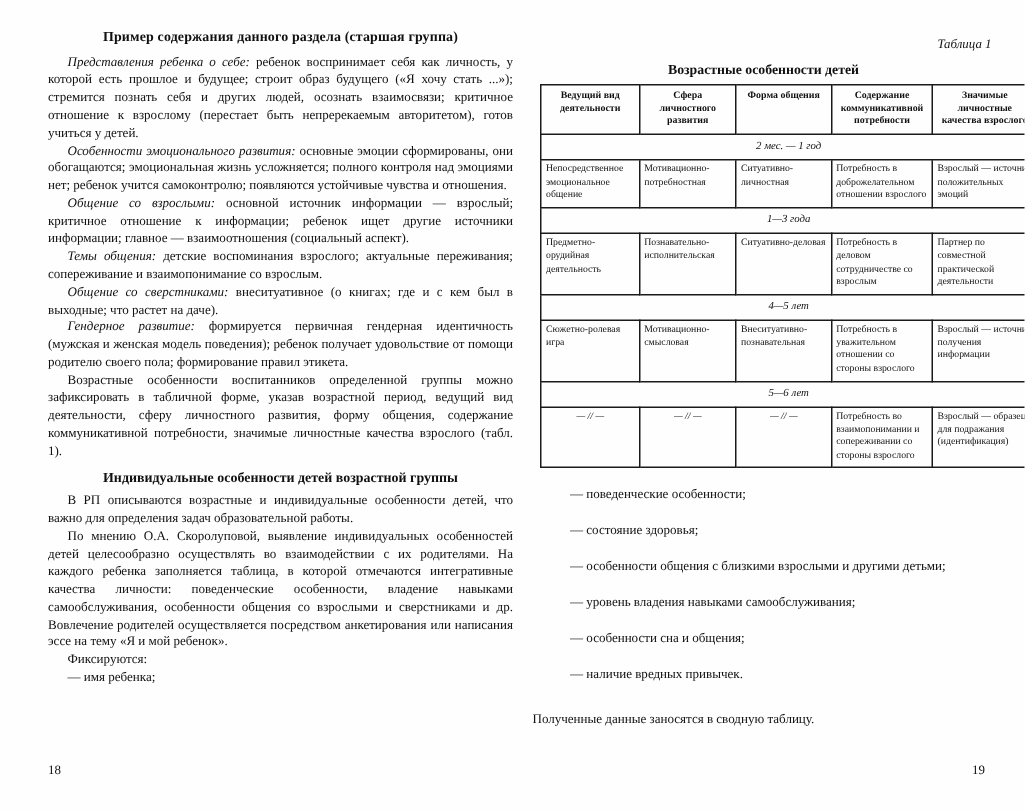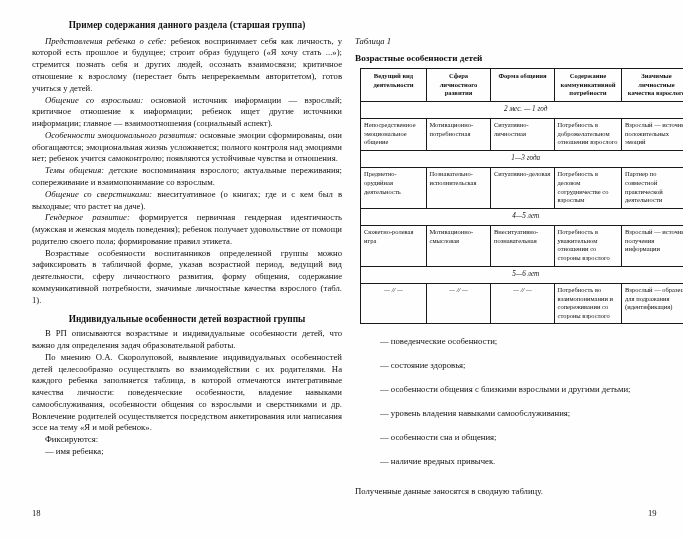--- a/index.html
+++ b/index.html
@@ -54,26 +54,27 @@
     margin: 0 0 0 0;
     text-align: justify;
     text-indent: 13px;
     text-justify: inter-word;
     hyphens: manual;
   }
   .it { font-style: italic; }
   .tbl-num {
     font-size: 8.6px;
     font-style: italic;
-    text-align: left;
-    margin: 16px 2px 7px 0;
+    text-align: right;
+    margin: 4px 2px 7px 0;
   }
   .tbl-title {
     font-size: 9.2px;
     font-weight: bold;
+    text-align: center;
     margin: 0 0 5px 0;
   }
   table.agetable {
     border-collapse: collapse;
     width: 298px;
     margin: 0 auto 0 5px;
     table-layout: fixed;
   }
   table.agetable td, table.agetable th {
     border: 0.8px solid #1a1a1a;
@@ -142,23 +143,23 @@
 <body>
 
 <div class="page">
 
   <div class="col-left">
 
     <h2 class="section-head">Пример содержания данного раздела (старшая группа)</h2>
 
     <p class="body"><span class="it">Представления ребенка о себе:</span><span> ребенок воспринимает себя как личность, у которой есть прошлое и будущее; строит образ будущего («Я хочу стать ...»); стремится познать себя и других людей, осознать взаимосвязи; критичное отношение к взрослому (перестает быть непререкаемым авторитетом), готов учиться у детей.</span></p>
 
+    <p class="body"><span class="it">Особенности эмоционального развития:</span><span> основные эмоции сформированы, они обогащаются; эмоциональная жизнь усложняется; полного контроля над эмоциями нет; ребенок учится самоконтролю; появляются устойчивые чувства и отношения.</span></p>
+
     <p class="body"><span class="it">Общение со взрослыми:</span><span> основной источник информации — взрослый; критичное отношение к информации; ребенок ищет другие источники информации; главное — взаимоотношения (социальный аспект).</span></p>
-
-    <p class="body"><span class="it">Особенности эмоционального развития:</span><span> основные эмоции сформированы, они обогащаются; эмоциональная жизнь усложняется; полного контроля над эмоциями нет; ребенок учится самоконтролю; появляются устойчивые чувства и отношения.</span></p>
 
     <p class="body"><span class="it">Темы общения:</span><span> детские воспоминания взрослого; актуальные переживания; сопереживание и взаимопонимание со взрослым.</span></p>
 
     <p class="body"><span class="it">Общение со сверстниками:</span><span> внеситуативное (о книгах; где и с кем был в выходные; что растет на даче).</span></p>
 
     <p class="body"><span class="it">Гендерное развитие:</span><span> формируется первичная гендерная идентичность (мужская и женская модель поведения); ребенок получает удовольствие от помощи родителю своего пола; формирование правил этикета.</span></p>
 
     <p class="body">Возрастные особенности воспитанников определенной группы можно зафиксировать в табличной форме, указав возрастной период, ведущий вид деятельности, сферу личностного развития, форму общения, содержание коммуникативной потребности, значимые личностные качества взрослого (табл. 1).</p>
 
     <h2 class="section-head2">Индивидуальные особенности детей возрастной группы</h2>

